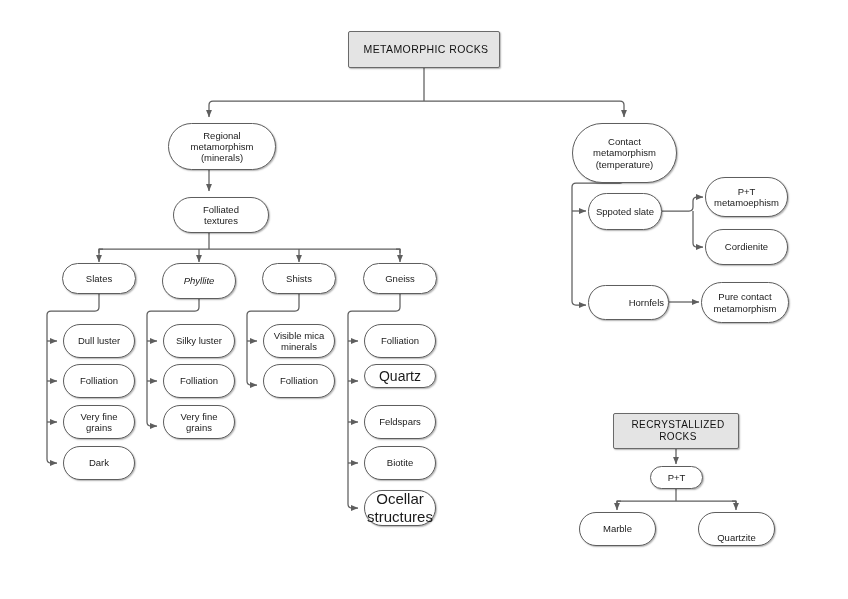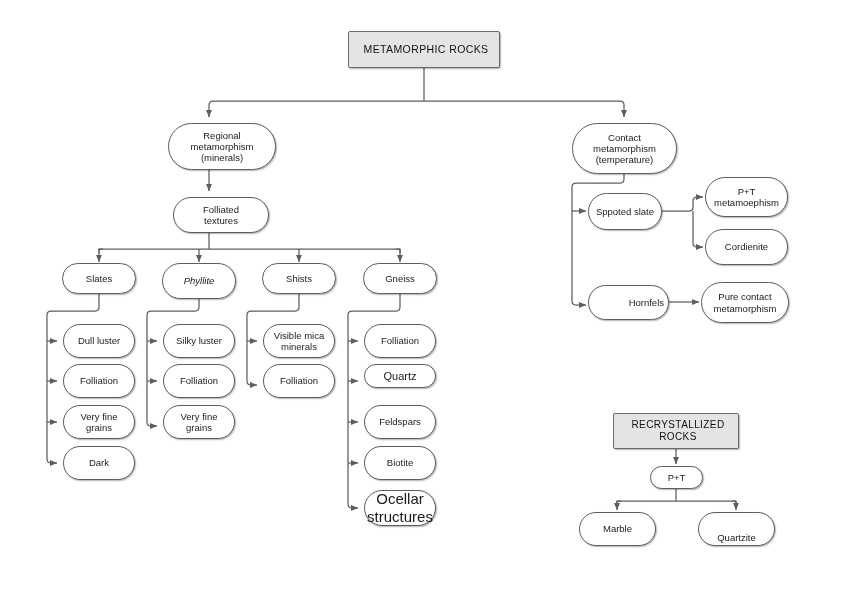--- a/index.html
+++ b/index.html
@@ -117,21 +117,21 @@
   <div class="node rect shaded" style="left:348px; top:31px; width:152px; height:37px; font-size:10.5px;">
     <span>METAMORPHIC ROCKS</span>
   </div>
 
   <div class="node pill" style="left:168px; top:123px; width:108px; height:47px; font-size:9.5px;">
     <span>Regional
 metamorphism
 (minerals)</span>
   </div>
 
-  <div class="node pill" style="left:572px; top:123px; width:105px; height:51px; font-size:9.5px;">
+  <div class="node pill" style="left:572px; top:123px; width:105px; height:60px; font-size:9.5px;">
     <span>Contact
 metamorphism
 (temperature)</span>
   </div>
 
   <div class="node pill" style="left:173px; top:197px; width:96px; height:36px; font-size:9.5px;">
     <span>Folliated
 textures</span>
   </div>
 
@@ -177,21 +177,21 @@
     <span>Visible mica
 minerals</span>
   </div>
   <div class="node pill" style="left:263px; top:364px; width:72px; height:34px; font-size:9.5px;">
     <span>Folliation</span>
   </div>
 
   <div class="node pill" style="left:364px; top:324px; width:72px; height:34px; font-size:9.5px;">
     <span>Folliation</span>
   </div>
-  <div class="node pill" style="left:364px; top:364px; width:72px; height:24px; font-size:11px;">
+  <div class="node pill" style="left:364px; top:364px; width:72px; height:24px; font-size:14px;">
     <span>Quartz</span>
   </div>
   <div class="node pill" style="left:364px; top:405px; width:72px; height:34px; font-size:9.5px;">
     <span>Feldspars</span>
   </div>
   <div class="node pill" style="left:364px; top:446px; width:72px; height:34px; font-size:9.5px;">
     <span>Biotite</span>
   </div>
   <div class="node pill" style="left:364px; top:490px; width:72px; height:36px; font-size:15px;text-align:center;">
     <span>Ocellar

